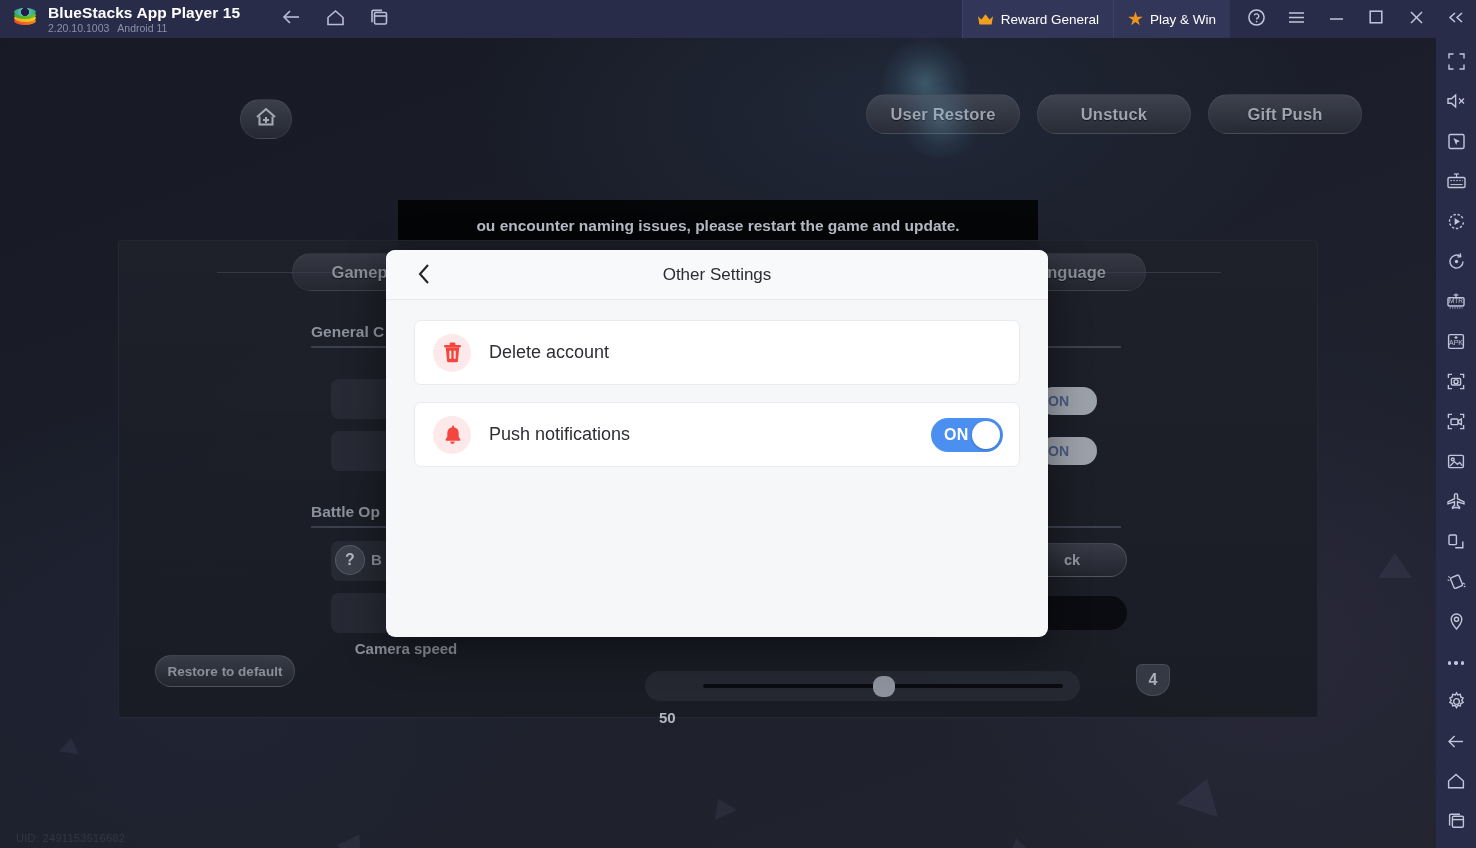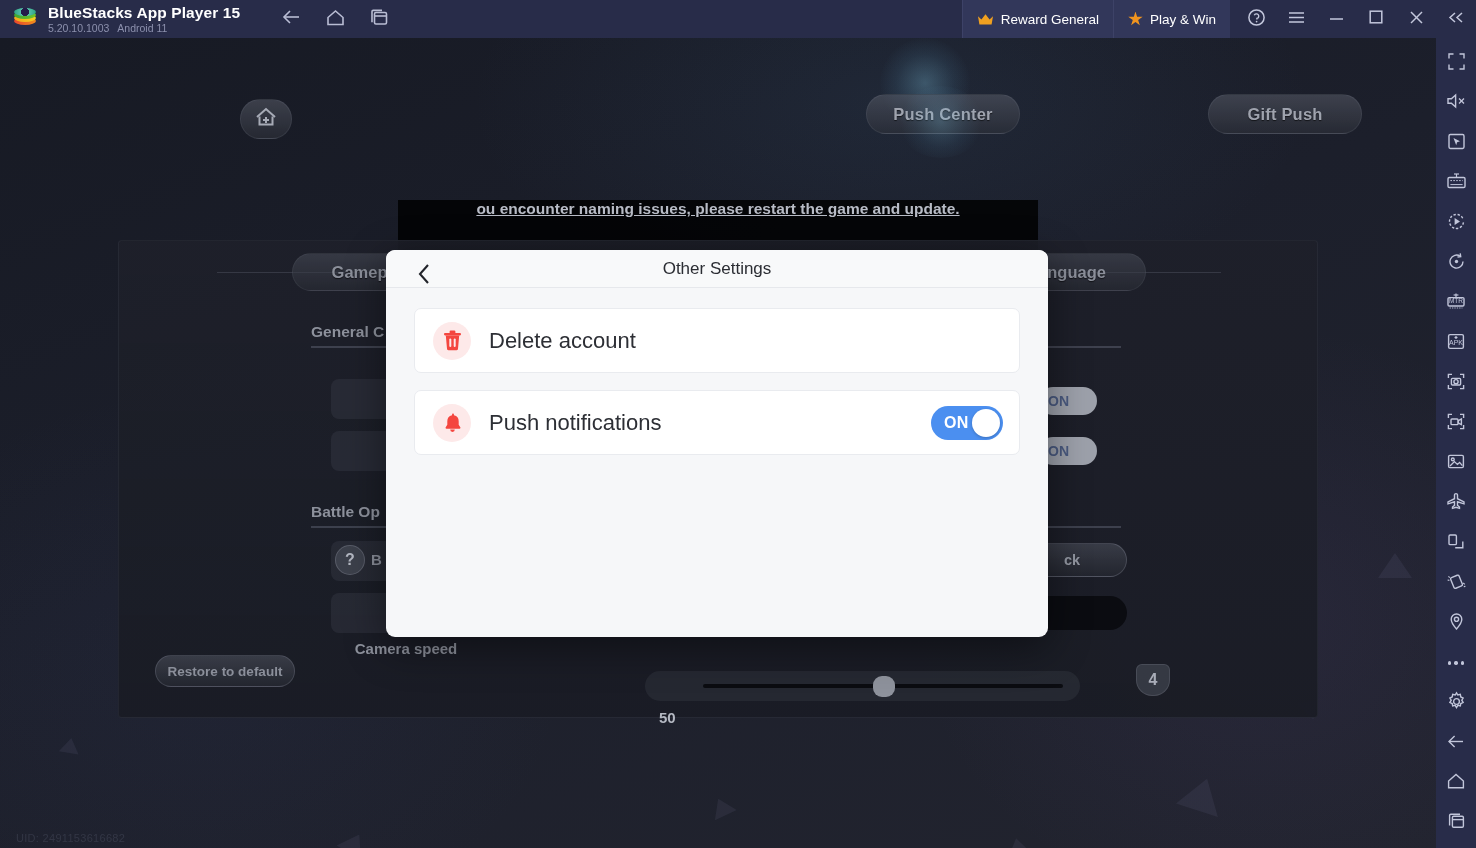--- a/index.html
+++ b/index.html
@@ -135,23 +135,23 @@
     border: 1px solid rgba(150,155,170,.12);
     cursor: pointer;
   }
   .gico svg { stroke:#a7abb6; fill:none; stroke-width: 2; }
 
   
   .banner {
     position: absolute; left: 398px; top: 162px;
     width: 640px; height: 52px;
     background: rgba(0,0,0,.82);
-    display: flex; justify-content: center;
+    display: flex; align-items: center; justify-content: center;
     color: #b8bcc6; font-size: 15.5px; font-weight: bold;
-    overflow: hidden; white-space: nowrap; text-decoration: underline;
+    overflow: hidden; white-space: nowrap;
   }
 
   
   .settings-panel {
     position: absolute; left: 118px; top: 202px;
     width: 1200px; height: 478px;
     background: linear-gradient(180deg, rgba(30,32,42,.92), rgba(26,28,37,.95));
     border: 1px solid rgba(120,125,145,.10);
     border-radius: 4px;
   }
@@ -247,21 +247,21 @@
   .modal {
     position: absolute; left: 386px; top: 250px;
     width: 662px; height: 387px;
     background: #f6f7f9;
     border-radius: 9px;
     box-shadow: 0 10px 42px rgba(0,0,0,.45);
     overflow: hidden;
     z-index: 40;
   }
   .modal-head {
-    position: relative; height: 38px;
+    position: relative; height: 50px;
     background: #f8f9fa;
     border-bottom: 1px solid #e6e8ec;
     display: flex; align-items: center;
   }
   .modal-back {
     position: absolute; left: 24px; top: 12px;
     width: 28px; height: 28px;
     display:flex; align-items:center; justify-content:center; cursor: pointer;
   }
   .modal-back svg { stroke: #23252b; fill: none; stroke-width: 2.1; }
@@ -277,21 +277,21 @@
     padding: 0 16px 0 18px;
     margin-bottom: 17px; cursor: pointer;
   }
   .mrow-ico {
     width: 38px; height: 38px; border-radius: 50%;
     background: #fde9e9;
     display: flex; align-items: center; justify-content: center;
     flex: none; margin-right: 18px;
   }
   .mrow-ico svg { fill: #f4463f; }
-  .mrow-label { color: #2d2f35; font-size: 22px; }
+  .mrow-label { color: #2d2f35; font-size: 18px; }
   .mrow-right { margin-left: auto; }
   .toggle {
     width: 72px; height: 34px; border-radius: 17px;
     background: #4b8ff0; position: relative; cursor: pointer;
     display: flex; align-items: center;
   }
   .toggle span {
     color: #ffffff; font-size: 16px; font-weight: bold;
     margin-left: 13px; letter-spacing: .4px;
   }
@@ -338,21 +338,24 @@
         <svg width="26" height="24" viewBox="0 0 26 24">
           <polyline points="4,12 13,4 22,12"></polyline>
           <path d="M6.5,11.5 L6.5,19.5 L19.5,19.5 L19.5,11.5"></path>
           <line x1="13" y1="12" x2="13" y2="18"></line>
             <line x1="10" y1="15" x2="16" y2="15"></line>
         </svg>
       </span>
     </div>
 
     <div class="gbtn" style="left:866px;top:56px;width:154px;">
-      <span>Push Center</span>
+      <span>User Restore</span>
+    </div>
+    <div class="gbtn" style="left:1037px;top:56px;width:154px;">
+      <span>Unstuck</span>
     </div>
     <div class="gbtn" style="left:1208px;top:56px;width:154px;">
       <span>Gift Push</span>
     </div>
 
     <div class="glow-spot" style="left:898px;top:48px;width:86px;height:72px;opacity:.8"></div>
 
     <div class="banner">
       <span>ou encounter naming issues, please restart the game and update.</span>
     </div>
@@ -474,21 +477,21 @@
   <div class="titlebar">
     <div class="bs-logo">
       <i></i>
         <i></i>
         <i></i>
         <i></i>
     </div>
     <div class="title-text">
       <div class="title-main">BlueStacks App Player 15</div>
       <div class="title-sub">
-        <span>5.20.10.1003</span><span>Android 11</span>
+        <span>2.20.10.1003</span><span>Android 11</span>
       </div>
     </div>
 
     <div class="nav-icons">
       <div class="nav-ico">
         <span>
           <svg width="19" height="16" viewBox="0 0 19 16">
               <line x1="2" y1="8" x2="17" y2="8"></line>
               <polyline points="8,2 2,8 8,14"></polyline>
             </svg>

